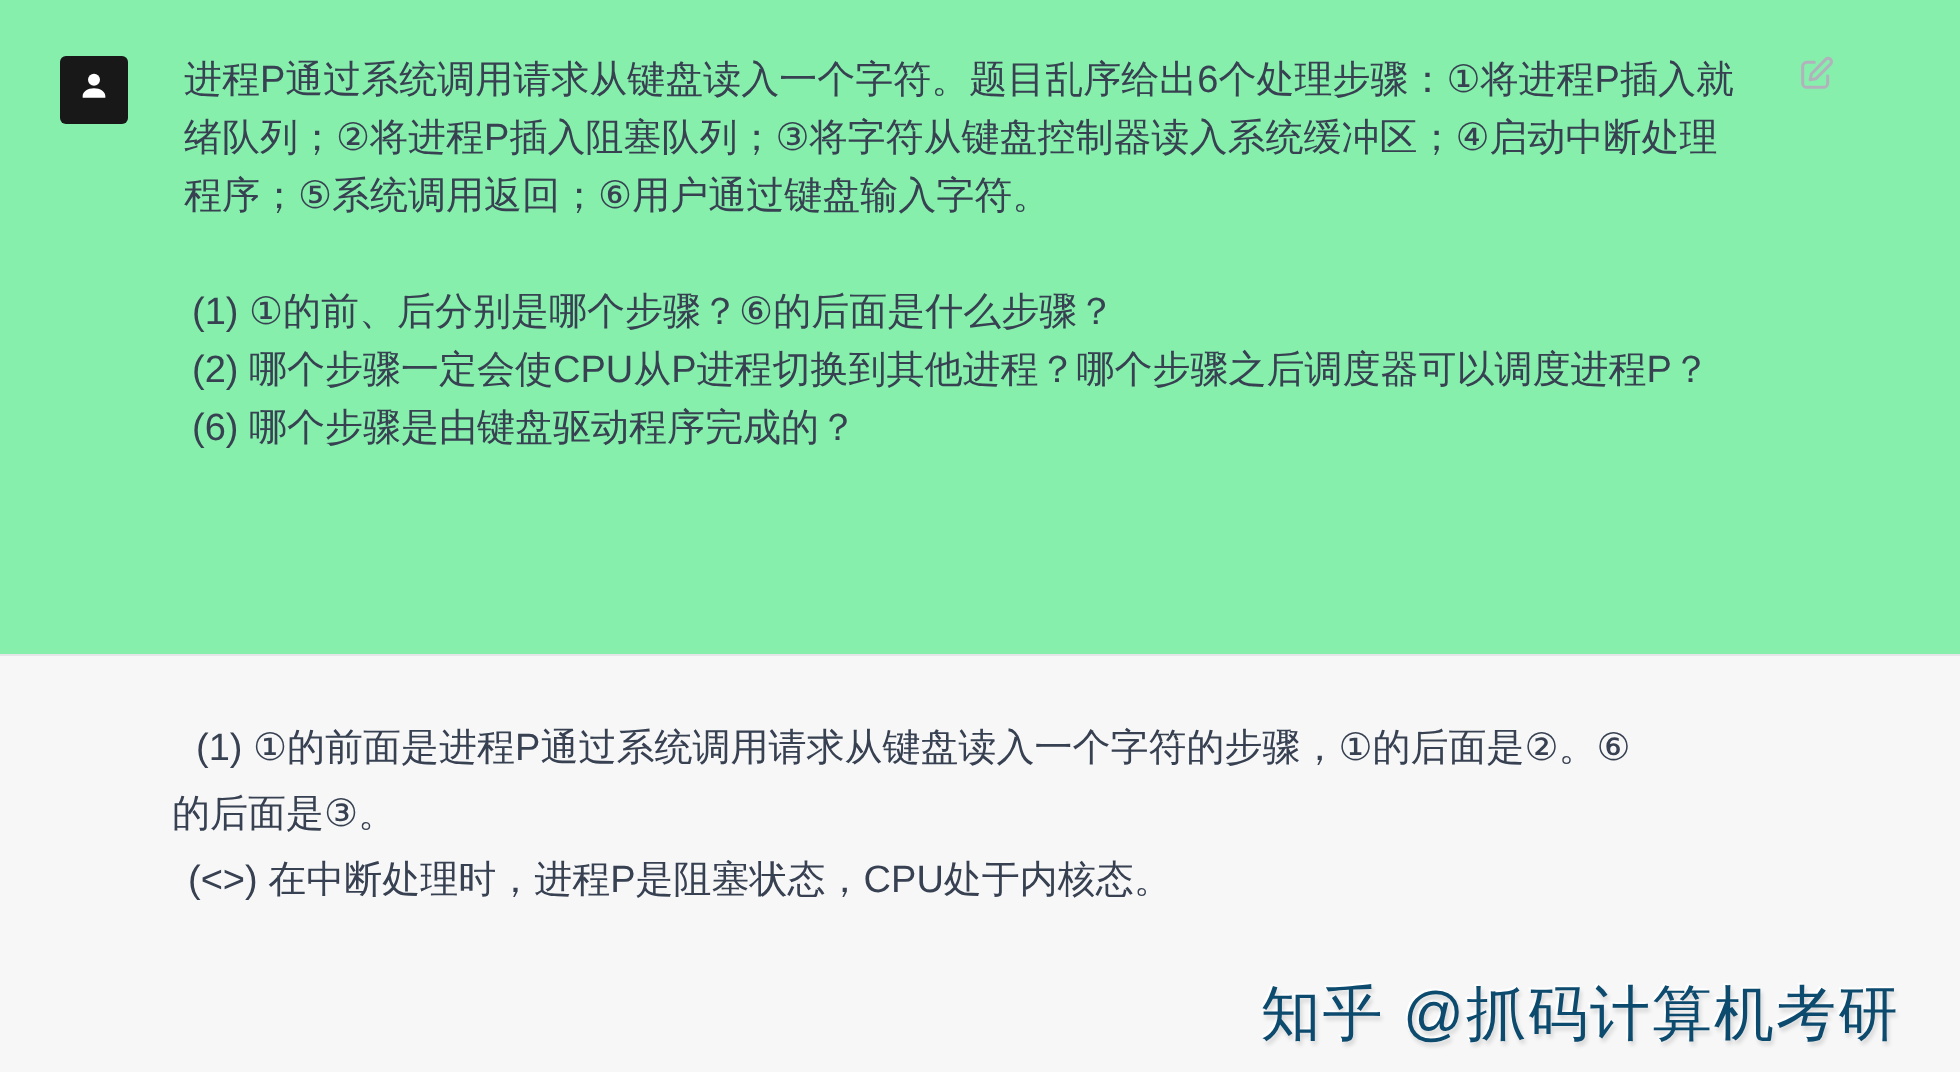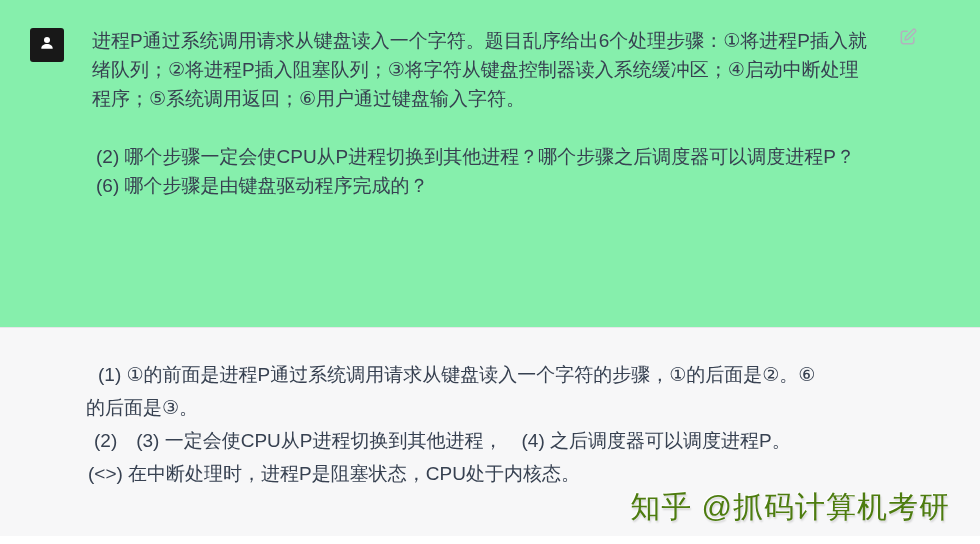--- a/index.html
+++ b/index.html
@@ -48,21 +48,21 @@
     background:none;border:none;padding:0;margin:0;
     cursor:pointer;color:#b2b2bd;line-height:0;
   }
   .edit-btn{right:62px;top:27px;}
   
   .watermark{
     position:absolute;
     right:30px;top:487px;
     font-size:30px;
     letter-spacing:1px;
-    color:#4d7c0f;
+    color:#0c4a6e;
     text-shadow:1px 2px 2px rgba(0,0,0,0.14), -1px -1px 0 rgba(255,255,255,0.9);
     pointer-events:none;
     white-space:nowrap;
   }
   .bottom-strip{
     position:absolute;left:0;bottom:0;width:980px;height:8px;background:#ffffff;
   }
 </style>
 </head>
 <body>
@@ -75,40 +75,40 @@
         <svg width="20" height="20" viewBox="0 0 24 24" fill="#ffffff">
           <circle cx="12" cy="8.3" r="3.6"></circle>
           <path d="M12 13.3c-3.8 0-6.8 2.1-6.8 4.7v1h13.6v-1c0-2.6-3-4.7-6.8-4.7z"></path>
         </svg>
       </span>
     </div>
 
     <div class="content">
       <p>进程P通过系统调用请求从键盘读入一个字符。题目乱序给出6个处理步骤：①将进程P插入就绪队列；②将进程P插入阻塞队列；③将字符从键盘控制器读入系统缓冲区；④启动中断处理程序；⑤系统调用返回；⑥用户通过键盘输入字符。</p>
       <div class="q-group">
+        <p>(1) ①的前、后分别是哪个步骤？⑥的后面是什么步骤？</p>
         <p>(2) 哪个步骤一定会使CPU从P进程切换到其他进程？哪个步骤之后调度器可以调度进程P？</p>
         <p>(6) 哪个步骤是由键盘驱动程序完成的？</p>
       </div>
     </div>
 
     <button class="icon-btn edit-btn">
       <span>
         <svg width="20" height="20" viewBox="0 0 24 24" fill="none" stroke="currentColor" stroke-width="1.8" stroke-linecap="round" stroke-linejoin="round">
           <path d="M11 5H6.5A2.5 2.5 0 0 0 4 7.5v10A2.5 2.5 0 0 0 6.5 20h10a2.5 2.5 0 0 0 2.5-2.5V13"></path>
           <path d="M17.8 3.2a2 2 0 0 1 2.9 2.9L12 14.8 8.5 15.5l.7-3.5 8.6-8.8z"></path>
         </svg>
       </span>
     </button>
   </section>
 
   <section class="msg msg-assistant">
 
     <div class="content">
       <p>(1) ①的前面是进程P通过系统调用请求从键盘读入一个字符的步骤，①的后面是②。⑥的后面是③。</p>
-      <p>(2)　(3) 一定会使CPU从P进程切换到其他进程，　(4) 之后调度器可以调度进程P。</p>
       <p>(&lt;&gt;) 在中断处理时，进程P是阻塞状态，CPU处于内核态。</p>
     </div>
 
   </section>
 
   <div class="watermark">知乎 @抓码计算机考研</div>
   <div class="bottom-strip"></div>
 </div>
 
 </body></html>

